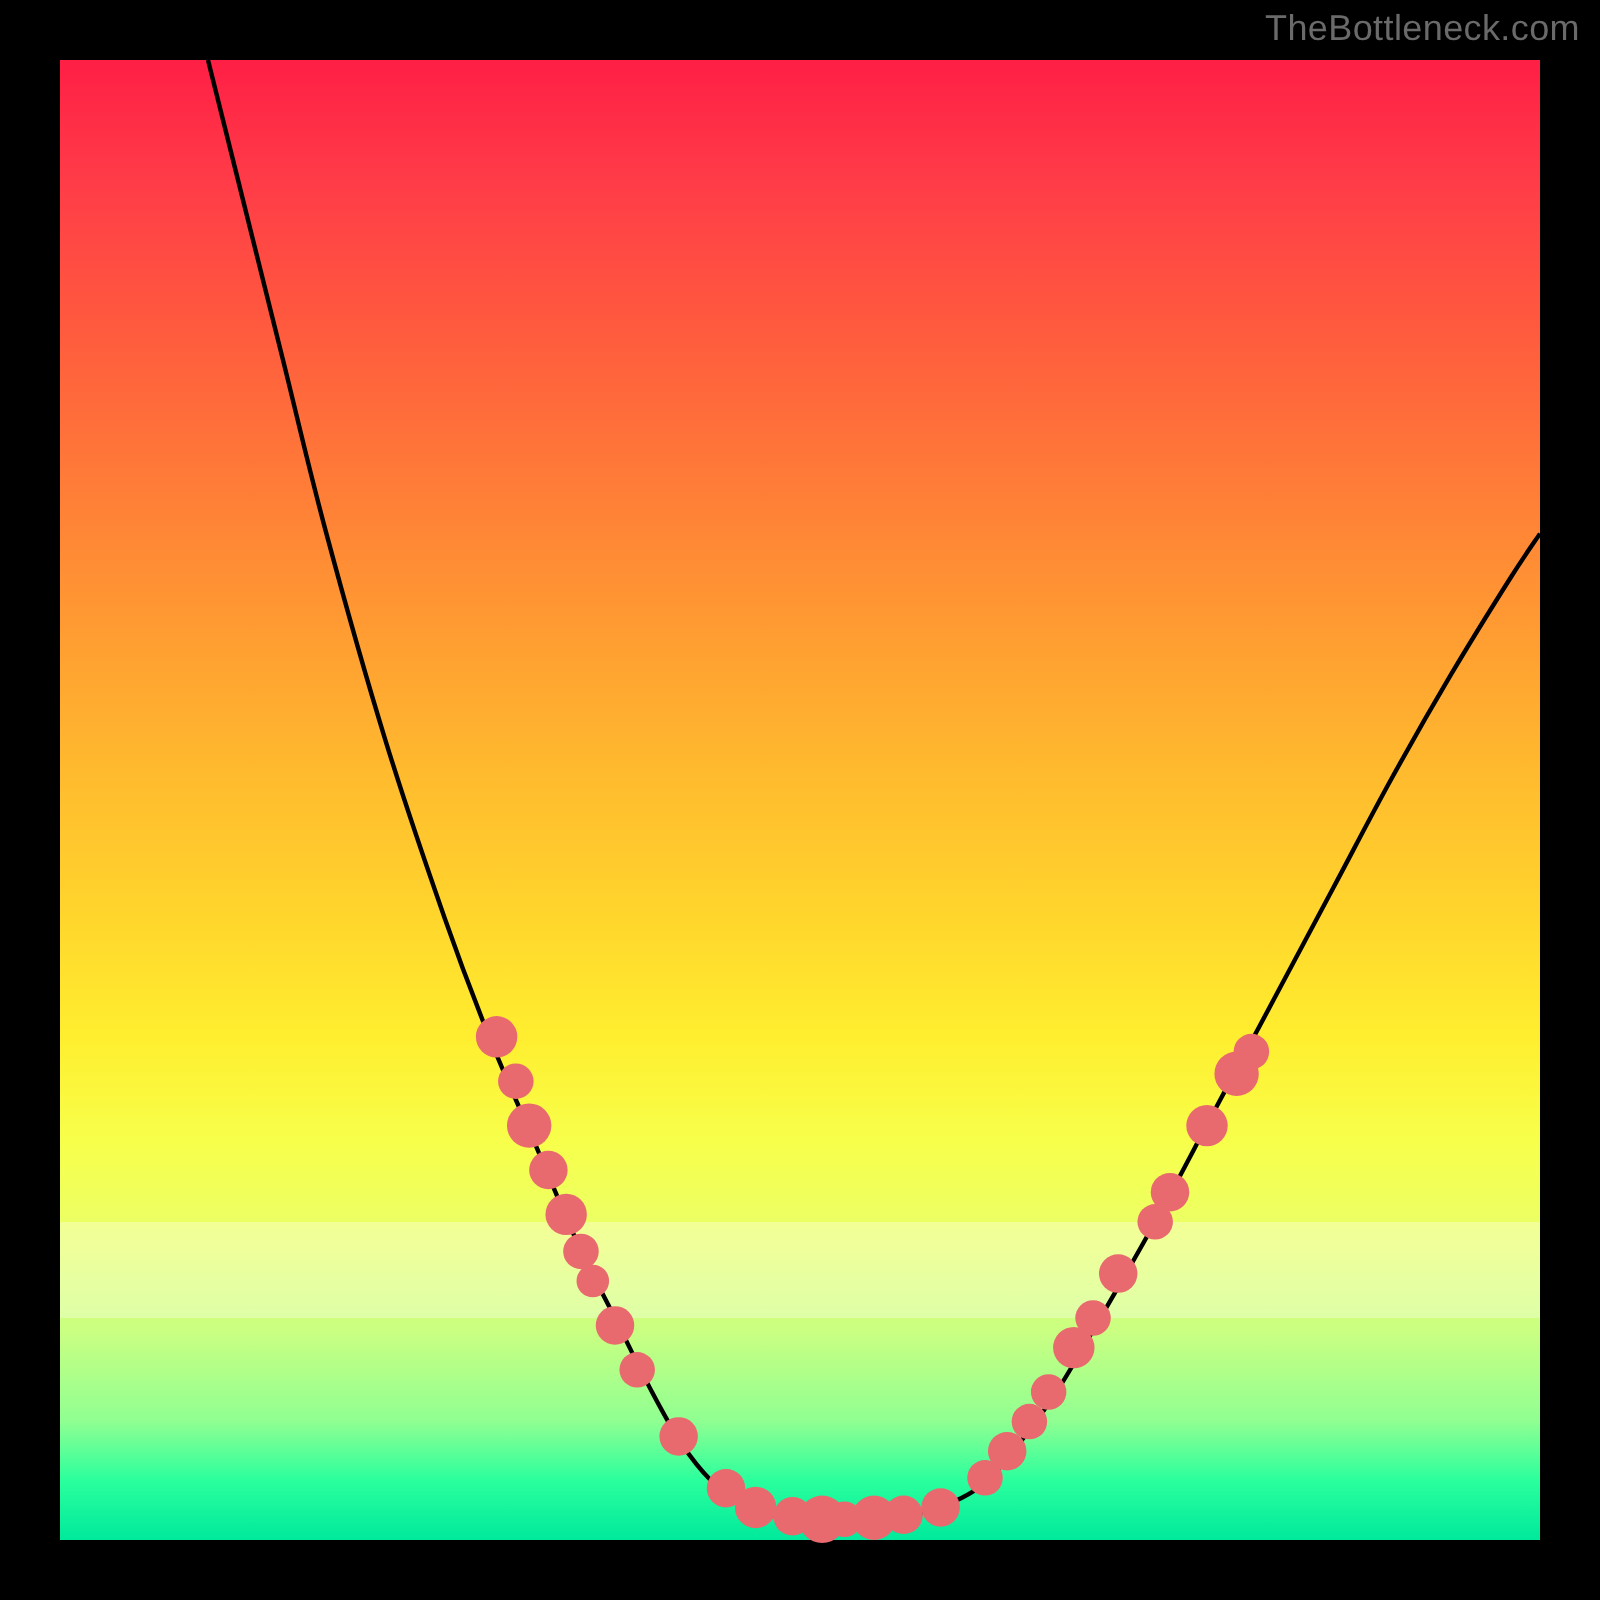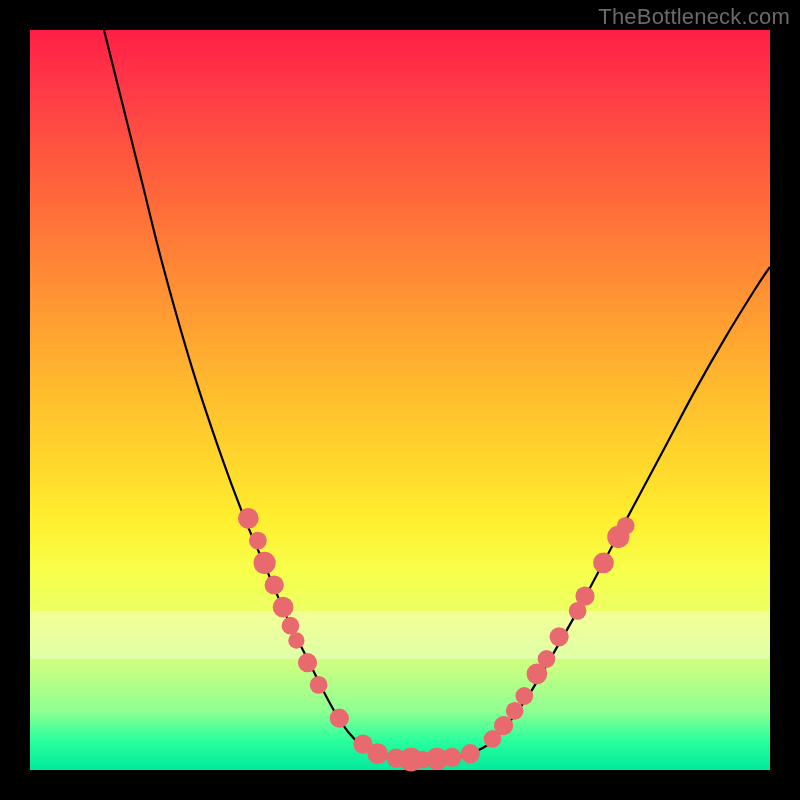--- a/index.html
+++ b/index.html
@@ -49,21 +49,21 @@
     left: 0;
     width: 100%;
     background: rgba(255,255,255,0.32);
   }
   .band.b1 { top: 78.5%; height: 6.5%; }
   .watermark {
     position: absolute;
     top: 4px;
     right: 10px;
     color: #6a6a6a;
-    font-size: 22px;
+    font-size: 18px;
     font-weight: 500;
     letter-spacing: 0.2px;
   }
   svg.curve {
     position: absolute;
     top: 0; left: 0;
     width: 100%; height: 100%;
     overflow: visible;
   }
   .mainpath {

